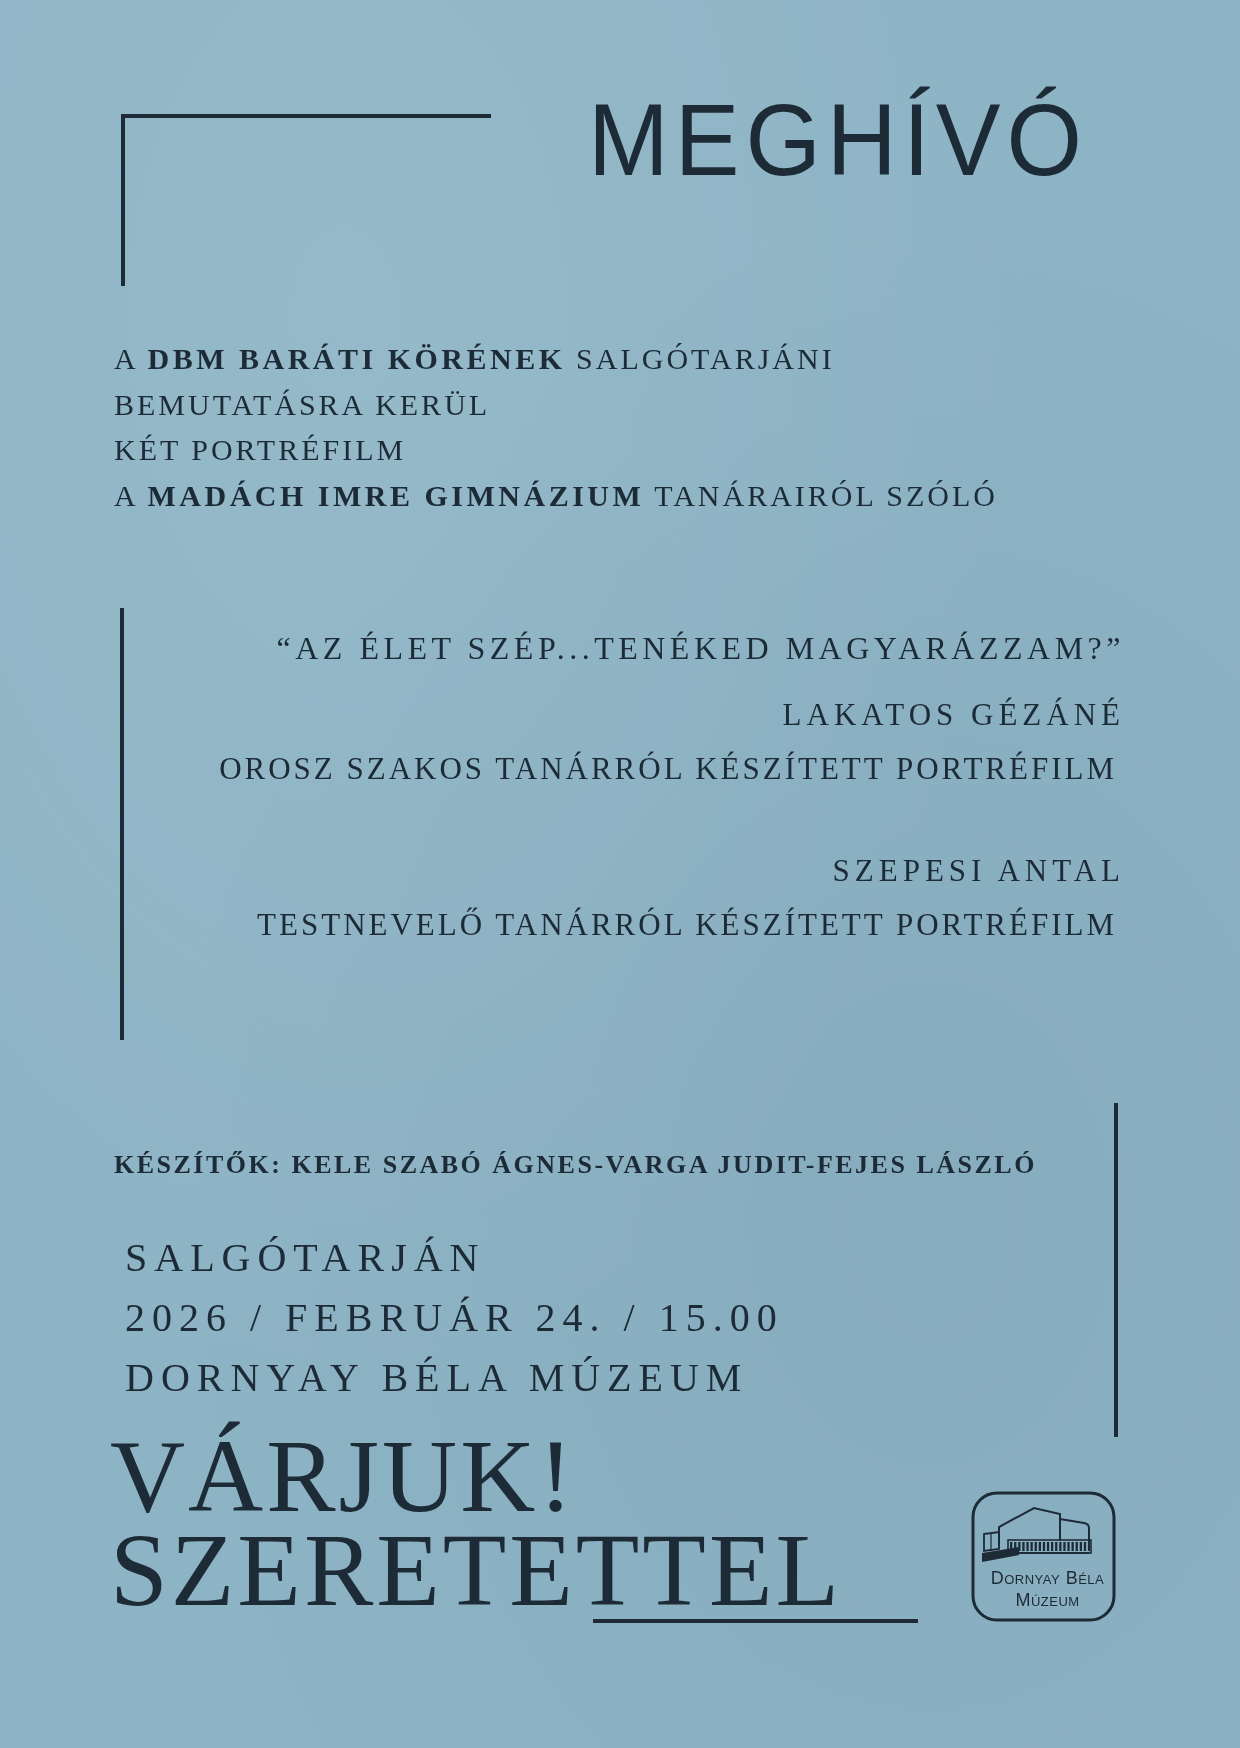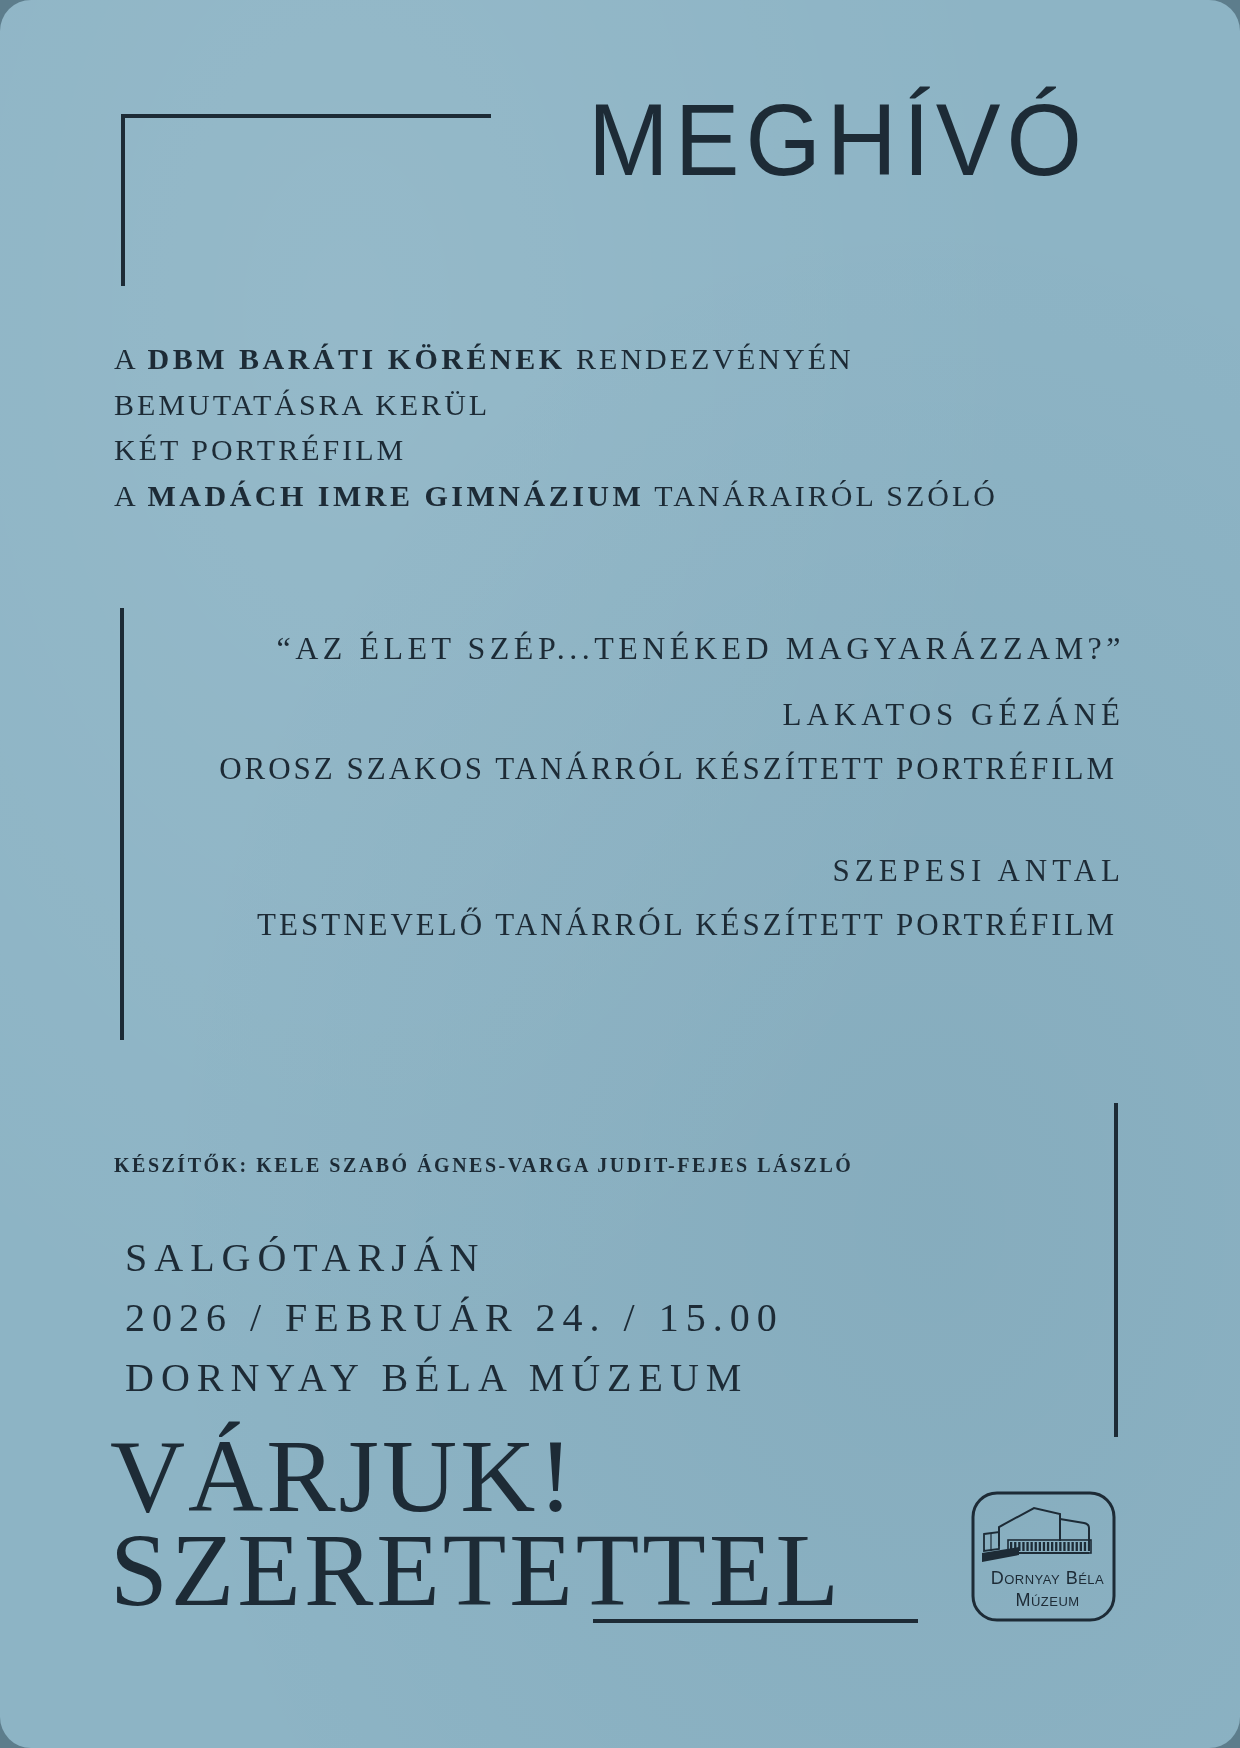--- a/index.html
+++ b/index.html
@@ -4,21 +4,20 @@
 <style>
   html,body { margin:0; padding:0; background:#5d7d8c; }
   .poster {
     position:relative; width:1240px; height:1748px; margin:0 auto;
     background: radial-gradient(ellipse at 28% 18%, rgba(255,255,255,0.07), rgba(255,255,255,0) 55%),
                 radial-gradient(ellipse at 75% 70%, rgba(0,30,50,0.05), rgba(0,30,50,0) 60%),
                 #8db4c5;
     color:#1d2b36;
     font-family:"Liberation Serif", serif;
     overflow:hidden;
-    border-radius:31px;
   }
   
   .corner-bracket { position:absolute; left:121px; top:114px; width:366px; height:168px;
     border-top:4px solid #1d2b36; border-left:4px solid #1d2b36; }
   
   .title { position:absolute; top:88px; right:152px; margin:0;
     font-family:"Liberation Sans", sans-serif; font-weight:200;
     font-size:97px; line-height:1.0; letter-spacing:6px; transform:scaleY(1.06); transform-origin:right top; }
   
   .intro { position:absolute; left:114px; top:336px; font-size:30px; letter-spacing:3px;
@@ -32,21 +31,21 @@
   .film { position:absolute; left:170px; right:120px; margin-right:-5px; text-align:right; }
   .film1 { top:620px; }
   .film2 { top:832px; }
   .film h2 { margin:0; font-size:32px; font-weight:400; letter-spacing:4.5px; }
   .film1 h2 { line-height:56px; }
   .film2 h2 { line-height:62px; }
   .film .subject { margin:16px 0 0; font-size:31px; font-weight:400; letter-spacing:5px; line-height:46px; }
   .film .desc    { margin:8px;        font-size:31px; font-weight:400; letter-spacing:3px; line-height:46px; }
   
   .credits { position:absolute; left:114px; top:1142px; margin:0;
-    font-size:20px; font-weight:700; letter-spacing:2.5px; line-height:46px; }
+    font-size:26px; font-weight:700; letter-spacing:2.5px; line-height:46px; }
   
   .event { position:absolute; left:114px; top:1222px; }
   .event p { margin:11px; font-size:40px; letter-spacing:7px; line-height:49px; font-weight:400; }
   
   .closing { position:absolute; left:110px; top:1429px; }
   .closing p { margin:0; font-size:104px; line-height:94px; letter-spacing:3px; font-weight:400; }
   .closing-underline { position:absolute; left:593px; top:1619px; width:325px; height:4px; background:#1d2b36; }
   
   .logo { position:absolute; left:969px; top:1489px; width:149px; height:135px; }
   .logo svg { position:absolute; left:0; top:0; }
@@ -57,21 +56,21 @@
 </head>
 <body>
 
 <div class="poster">
 
   <div class="corner-bracket"></div>
 
   <h1 class="title">MEGHÍVÓ</h1>
 
   <div class="intro">
-    <p><span>A </span><strong>DBM BARÁTI KÖRÉNEK</strong><span> RENDEZVÉNYÉN</span></p>
+    <p><span>A </span><strong>DBM BARÁTI KÖRÉNEK</strong><span> SALGÓTARJÁNI</span></p>
     <p>BEMUTATÁSRA KERÜL</p>
     <p>KÉT PORTRÉFILM</p>
     <p><span>A </span><strong>MADÁCH IMRE GIMNÁZIUM</strong><span> TANÁRAIRÓL SZÓLÓ</span></p>
   </div>
 
   <div class="left-rule"></div>
 
   <section class="film film1">
     <h2><span>“AZ ÉLET SZÉP...TENÉKED MAGYARÁZZAM?”</span></h2>
     <p class="subject">LAKATOS GÉZÁNÉ</p>

